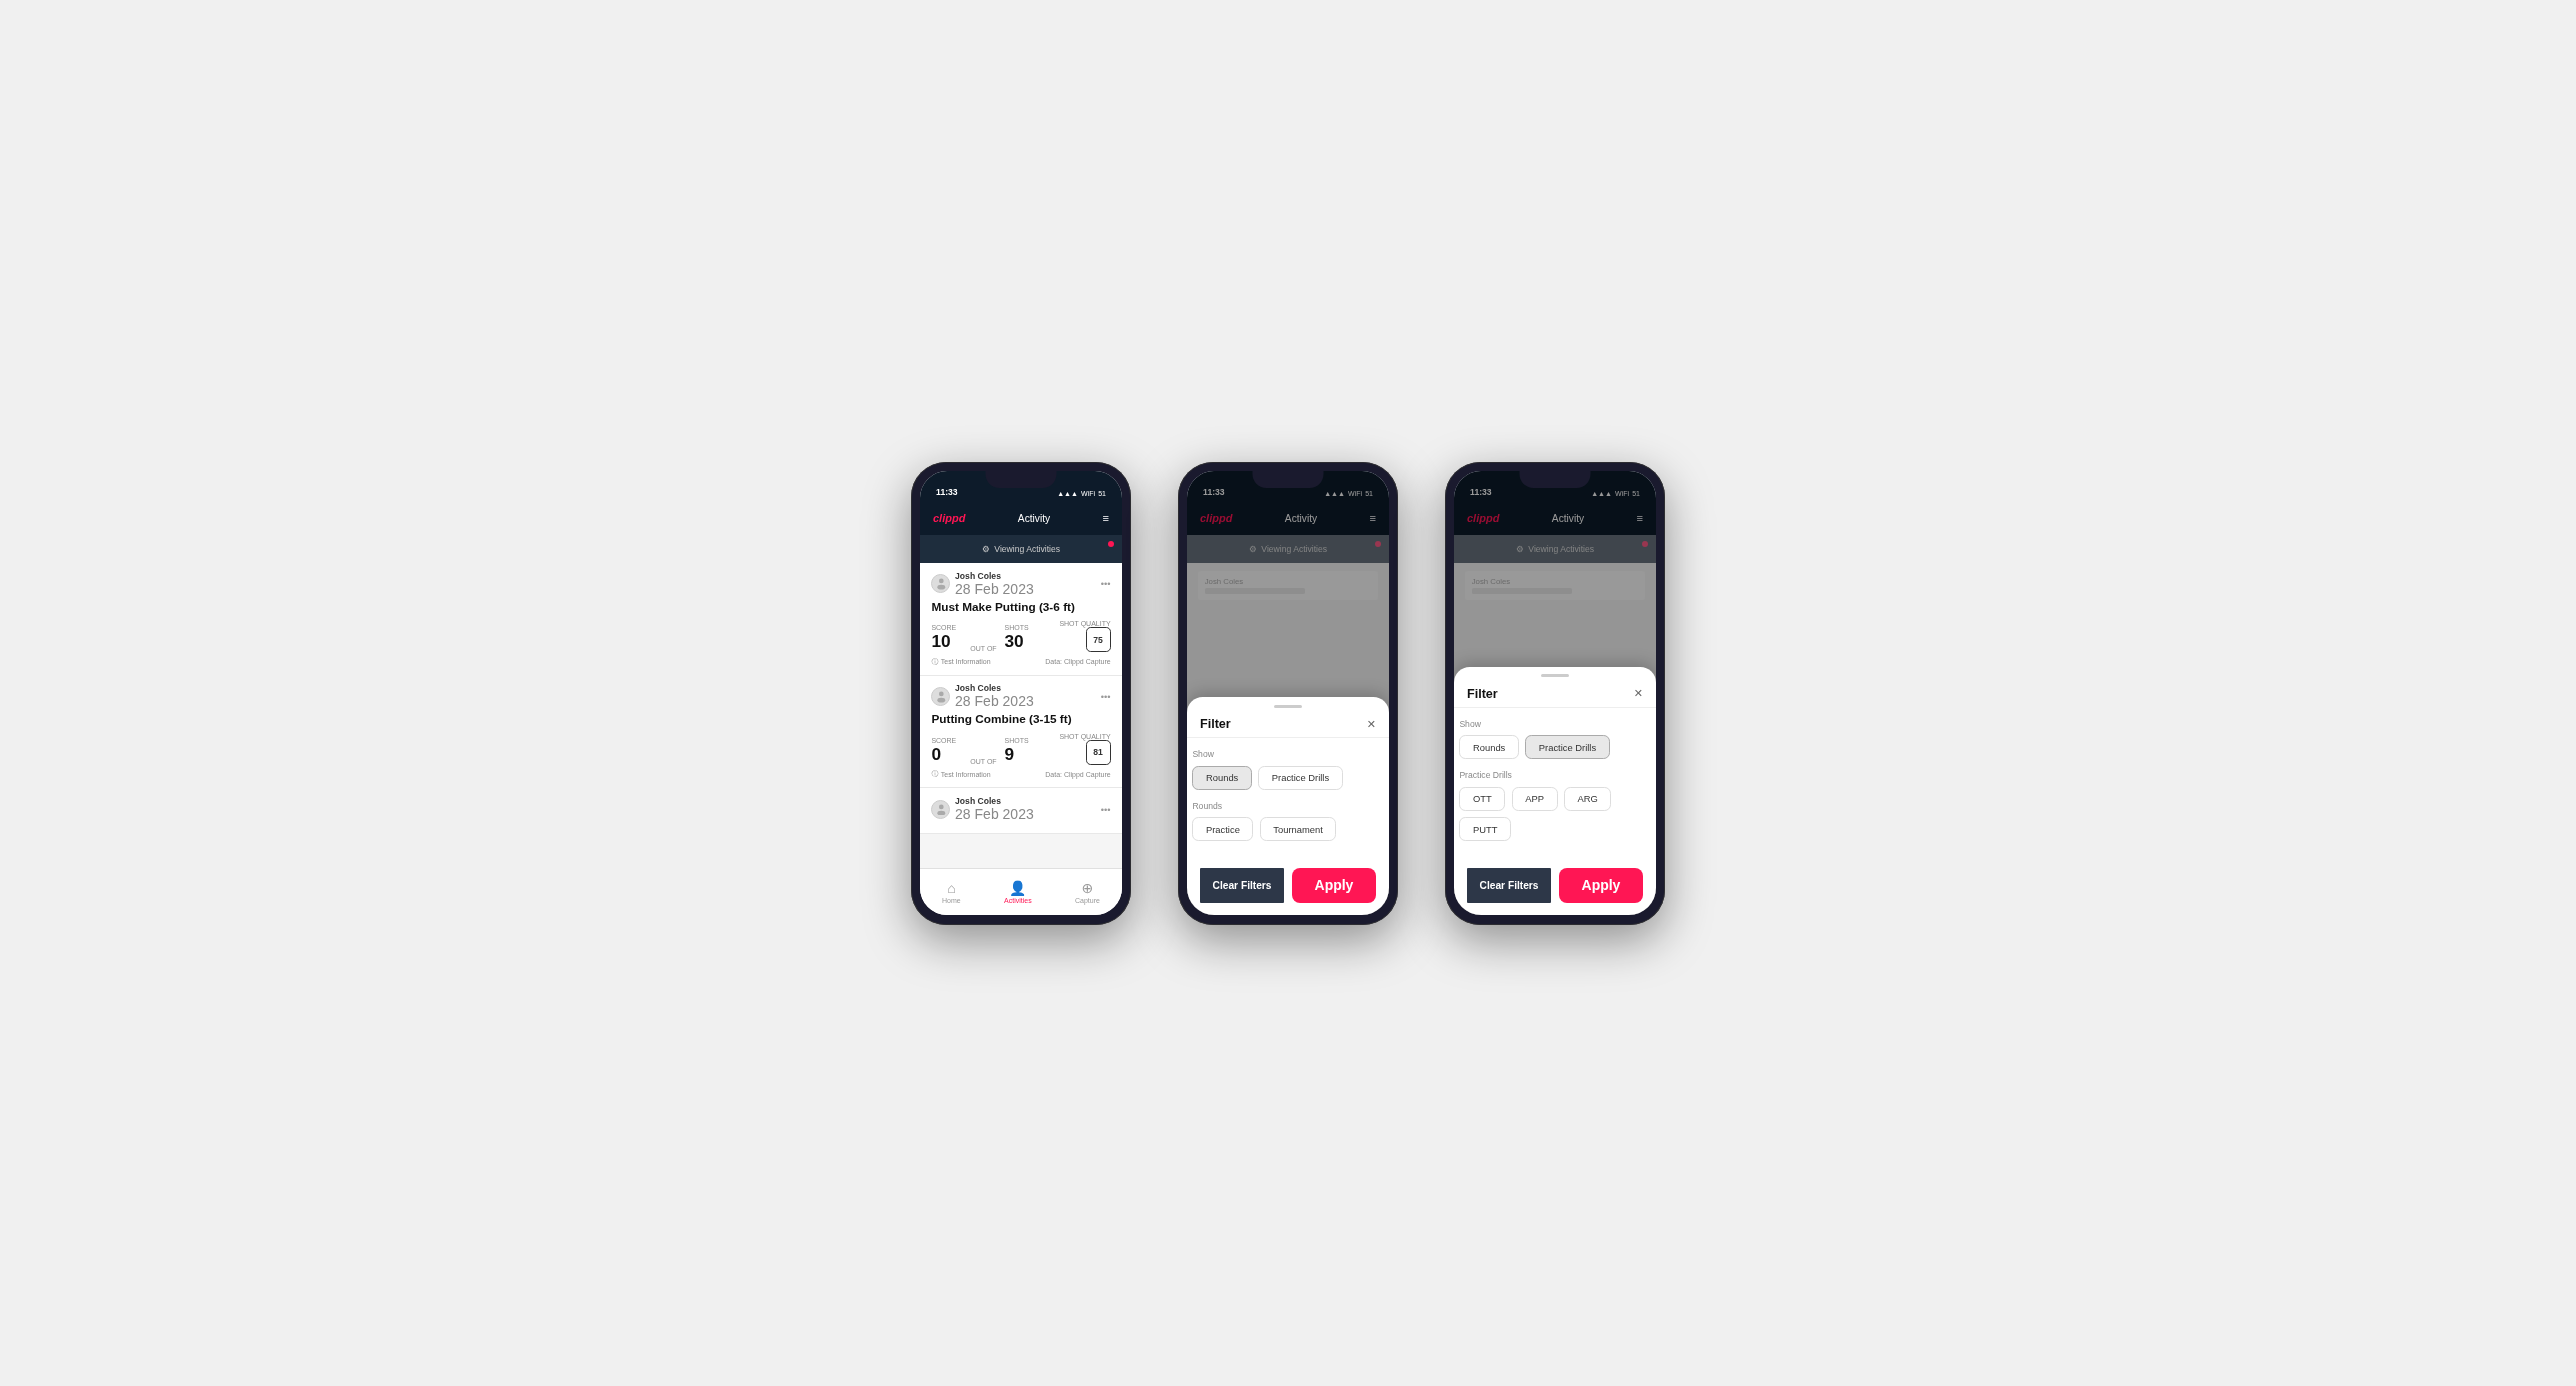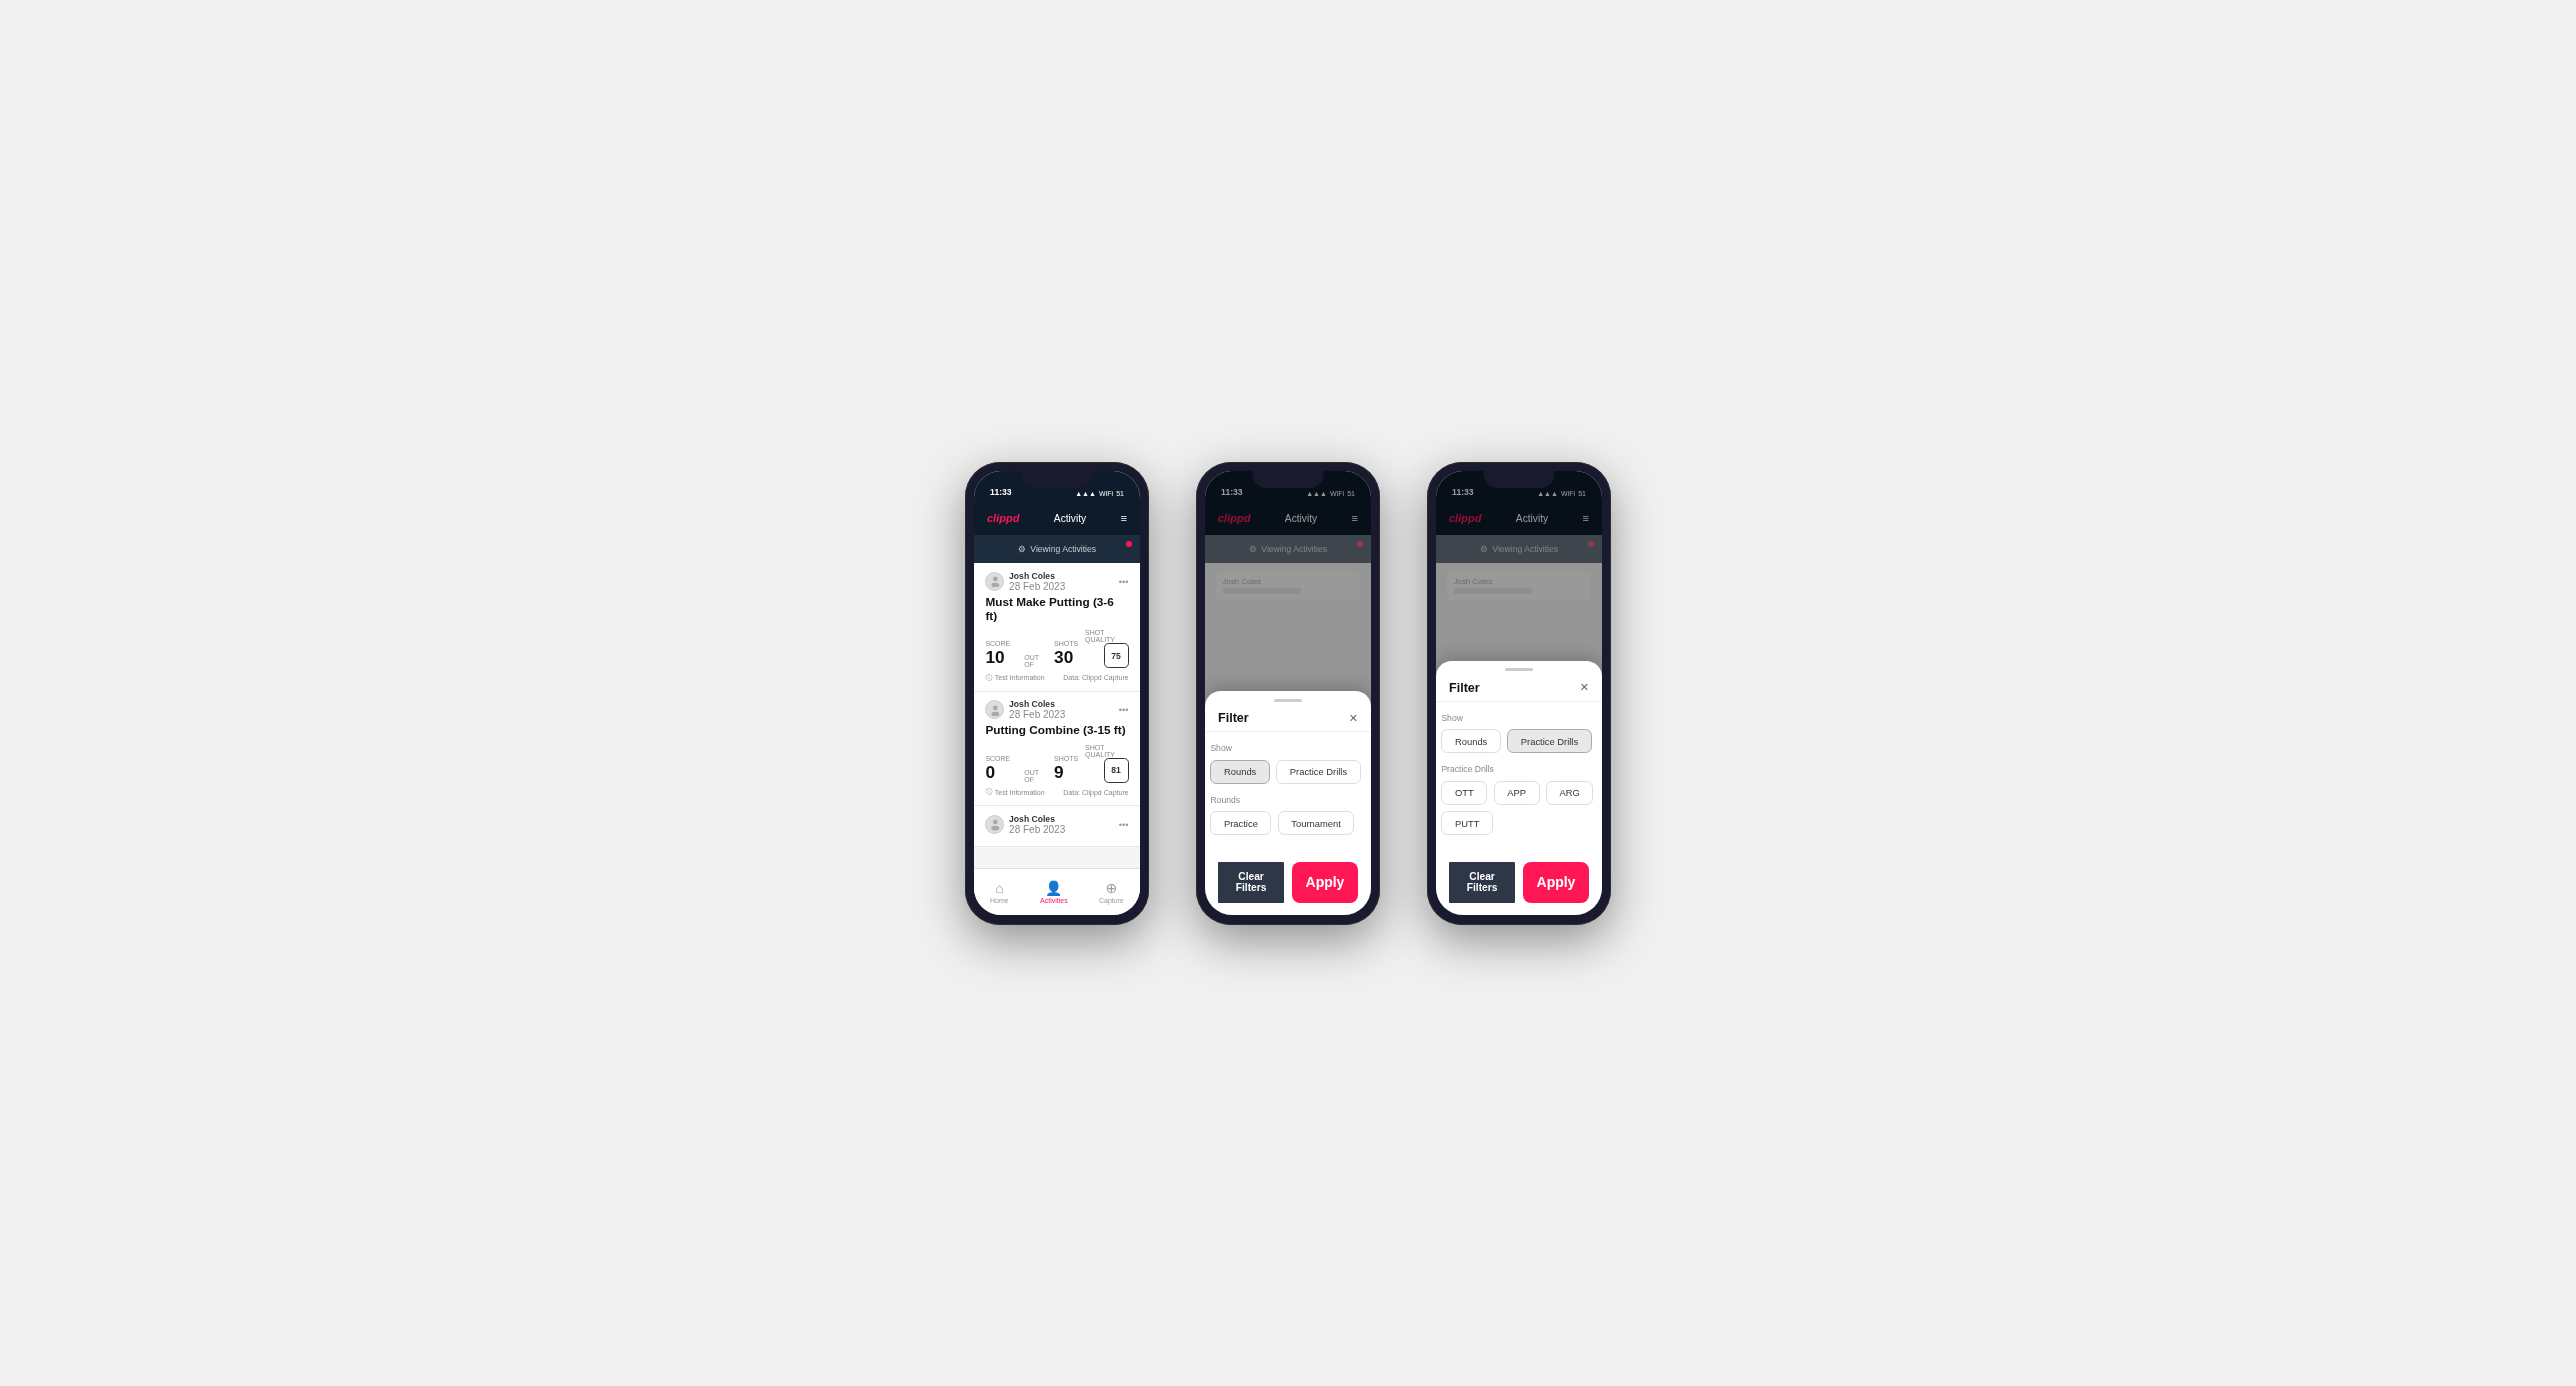--- a/index.html
+++ b/index.html
@@ -15,21 +15,21 @@
 
     .phones-container {
       display: flex;
       gap: 47px;
       align-items: center;
       justify-content: center;
     }
 
     
     .phone {
-      width: 184px;
+      width: 220px;
       height: 463px;
       background: #1a1a2e;
       border-radius: 35px;
       padding: 9.4px;
       box-shadow: 0 15.7px 47px rgba(0,0,0,0.4), inset 0 0 0 0.8px #333;
       position: relative;
       flex-shrink: 0;
     }
 
     .phone-inner {
@@ -184,21 +184,21 @@
       height: 12.6px;
     }
 
     .user-name {
       font-size: 8.6px;
       font-weight: 600;
       color: #333;
     }
 
     .user-date {
-      font-size: 10px;
+      font-size: 14px;
       color: #888;
     }
 
     .more-icon {
       color: #999;
       font-size: 9.4px;
     }
 
     .activity-title {
       font-size: 11.8px;

